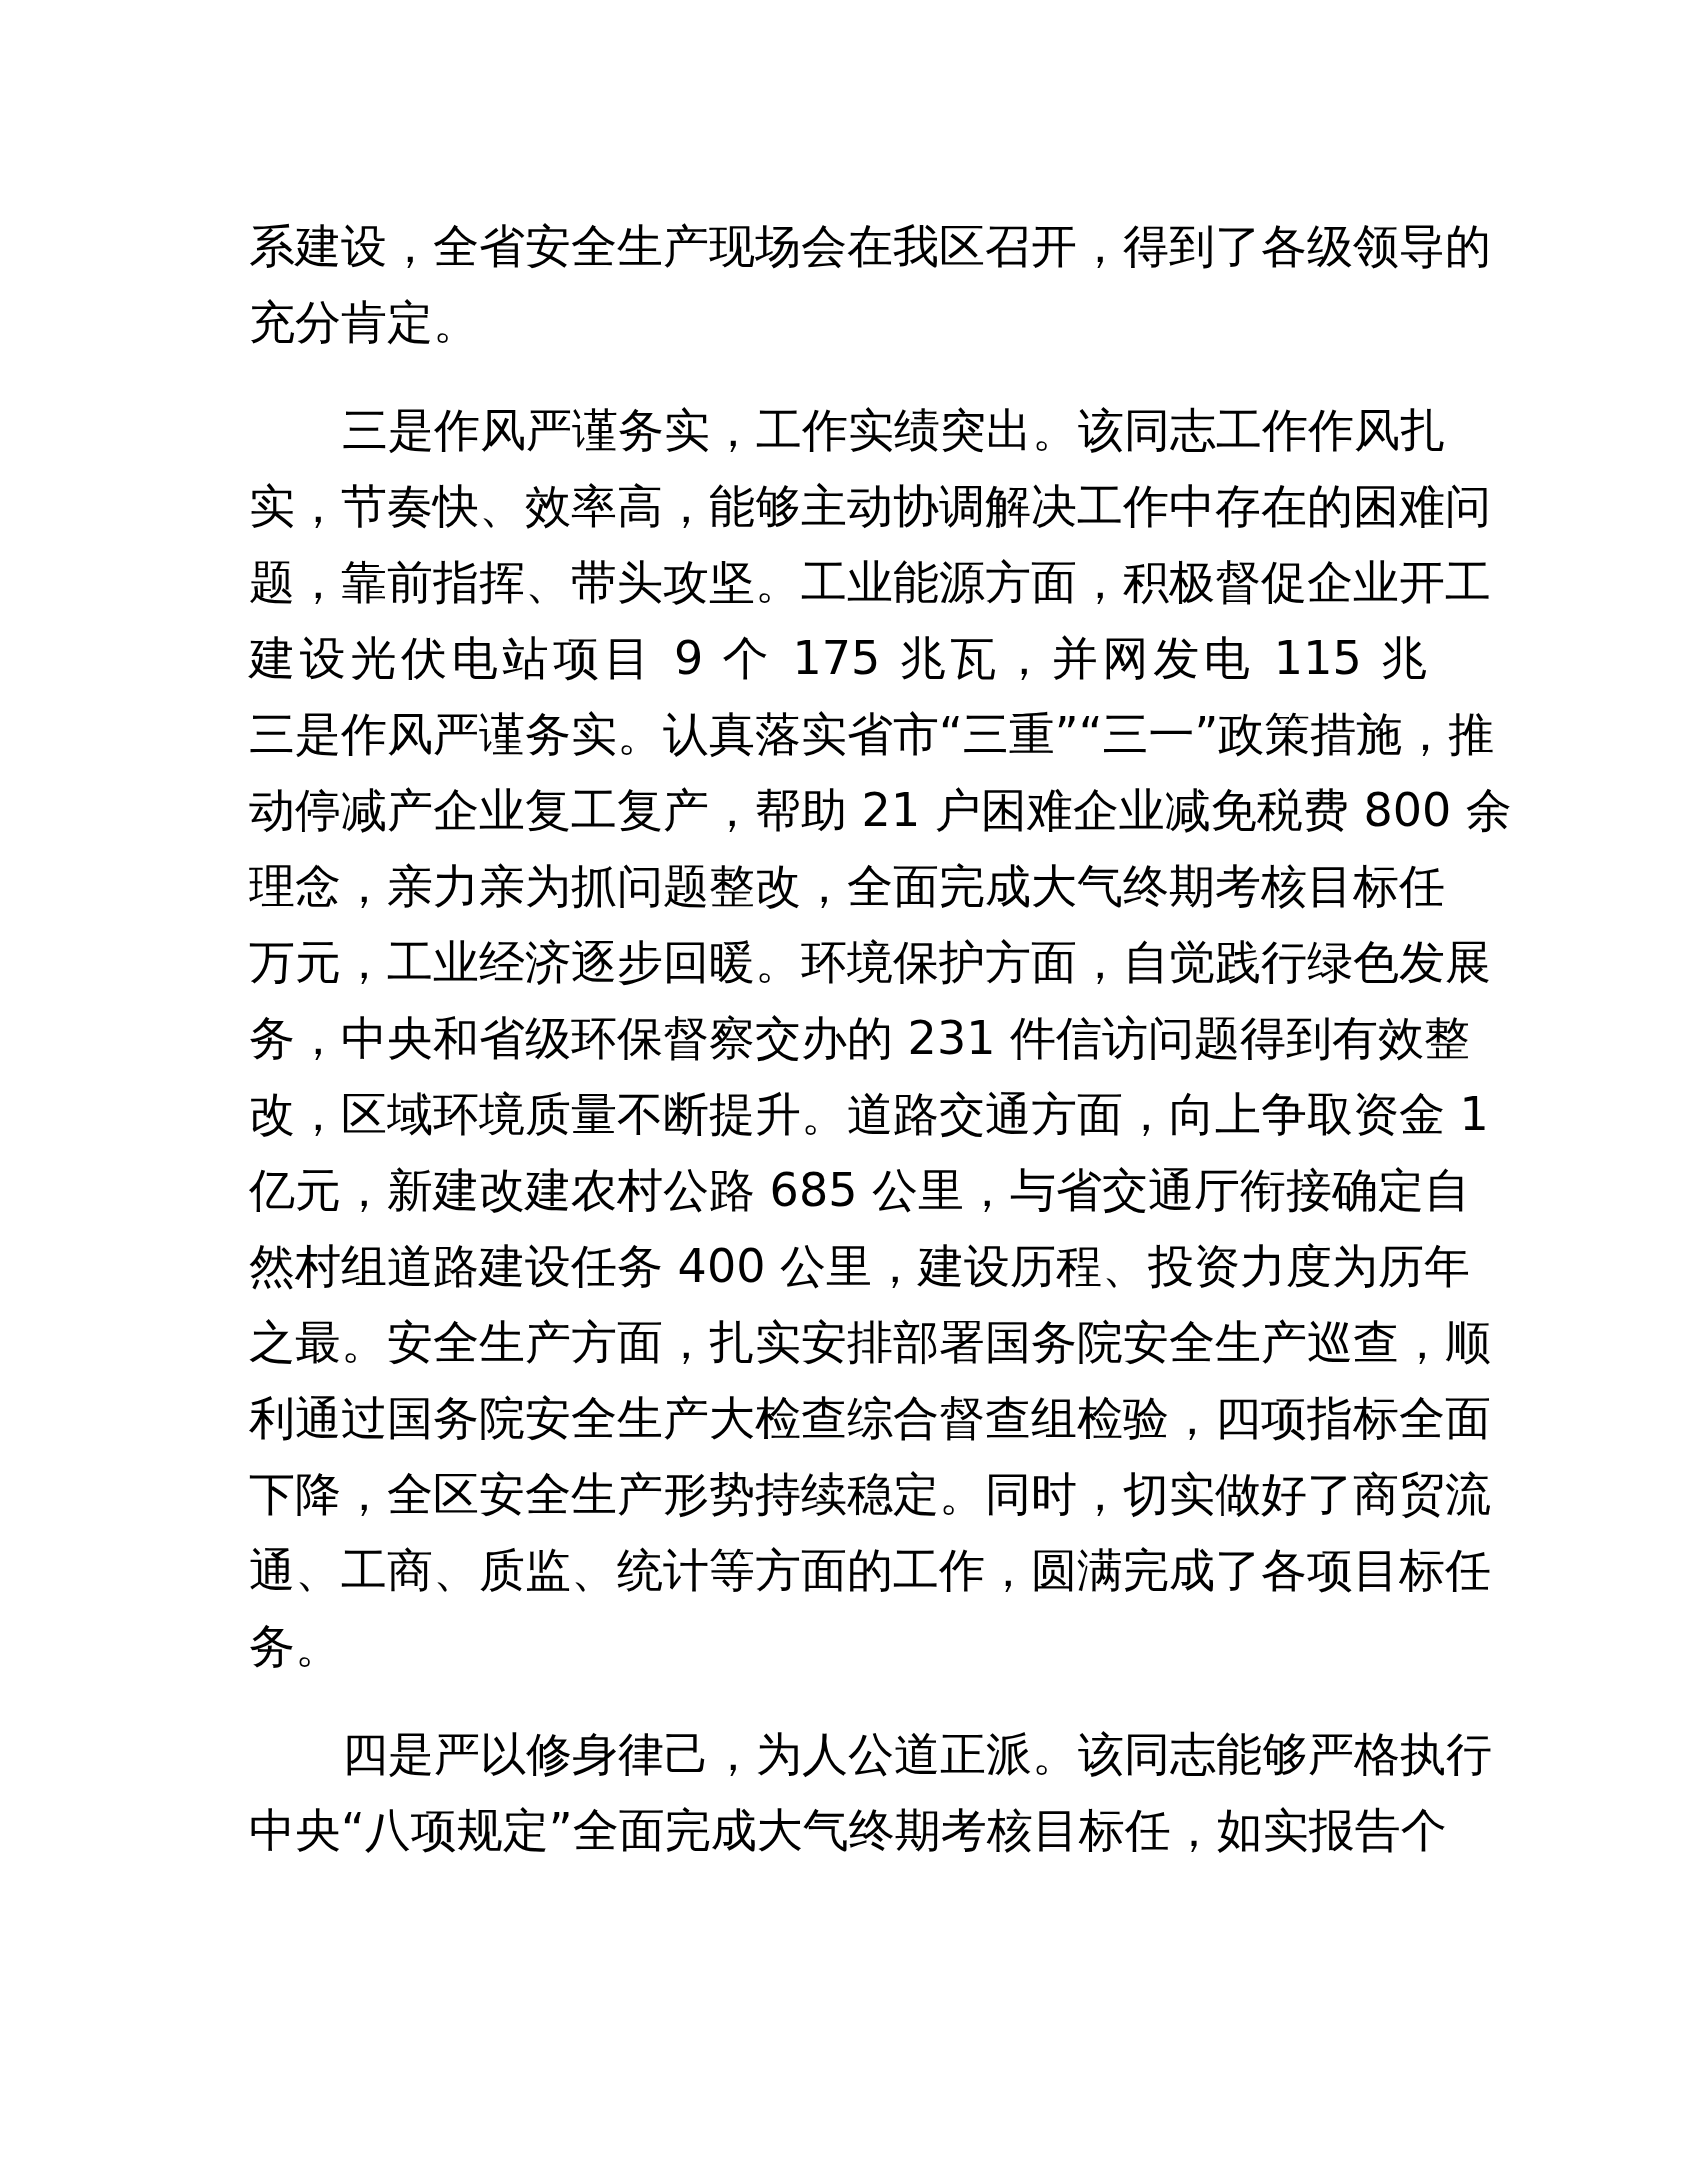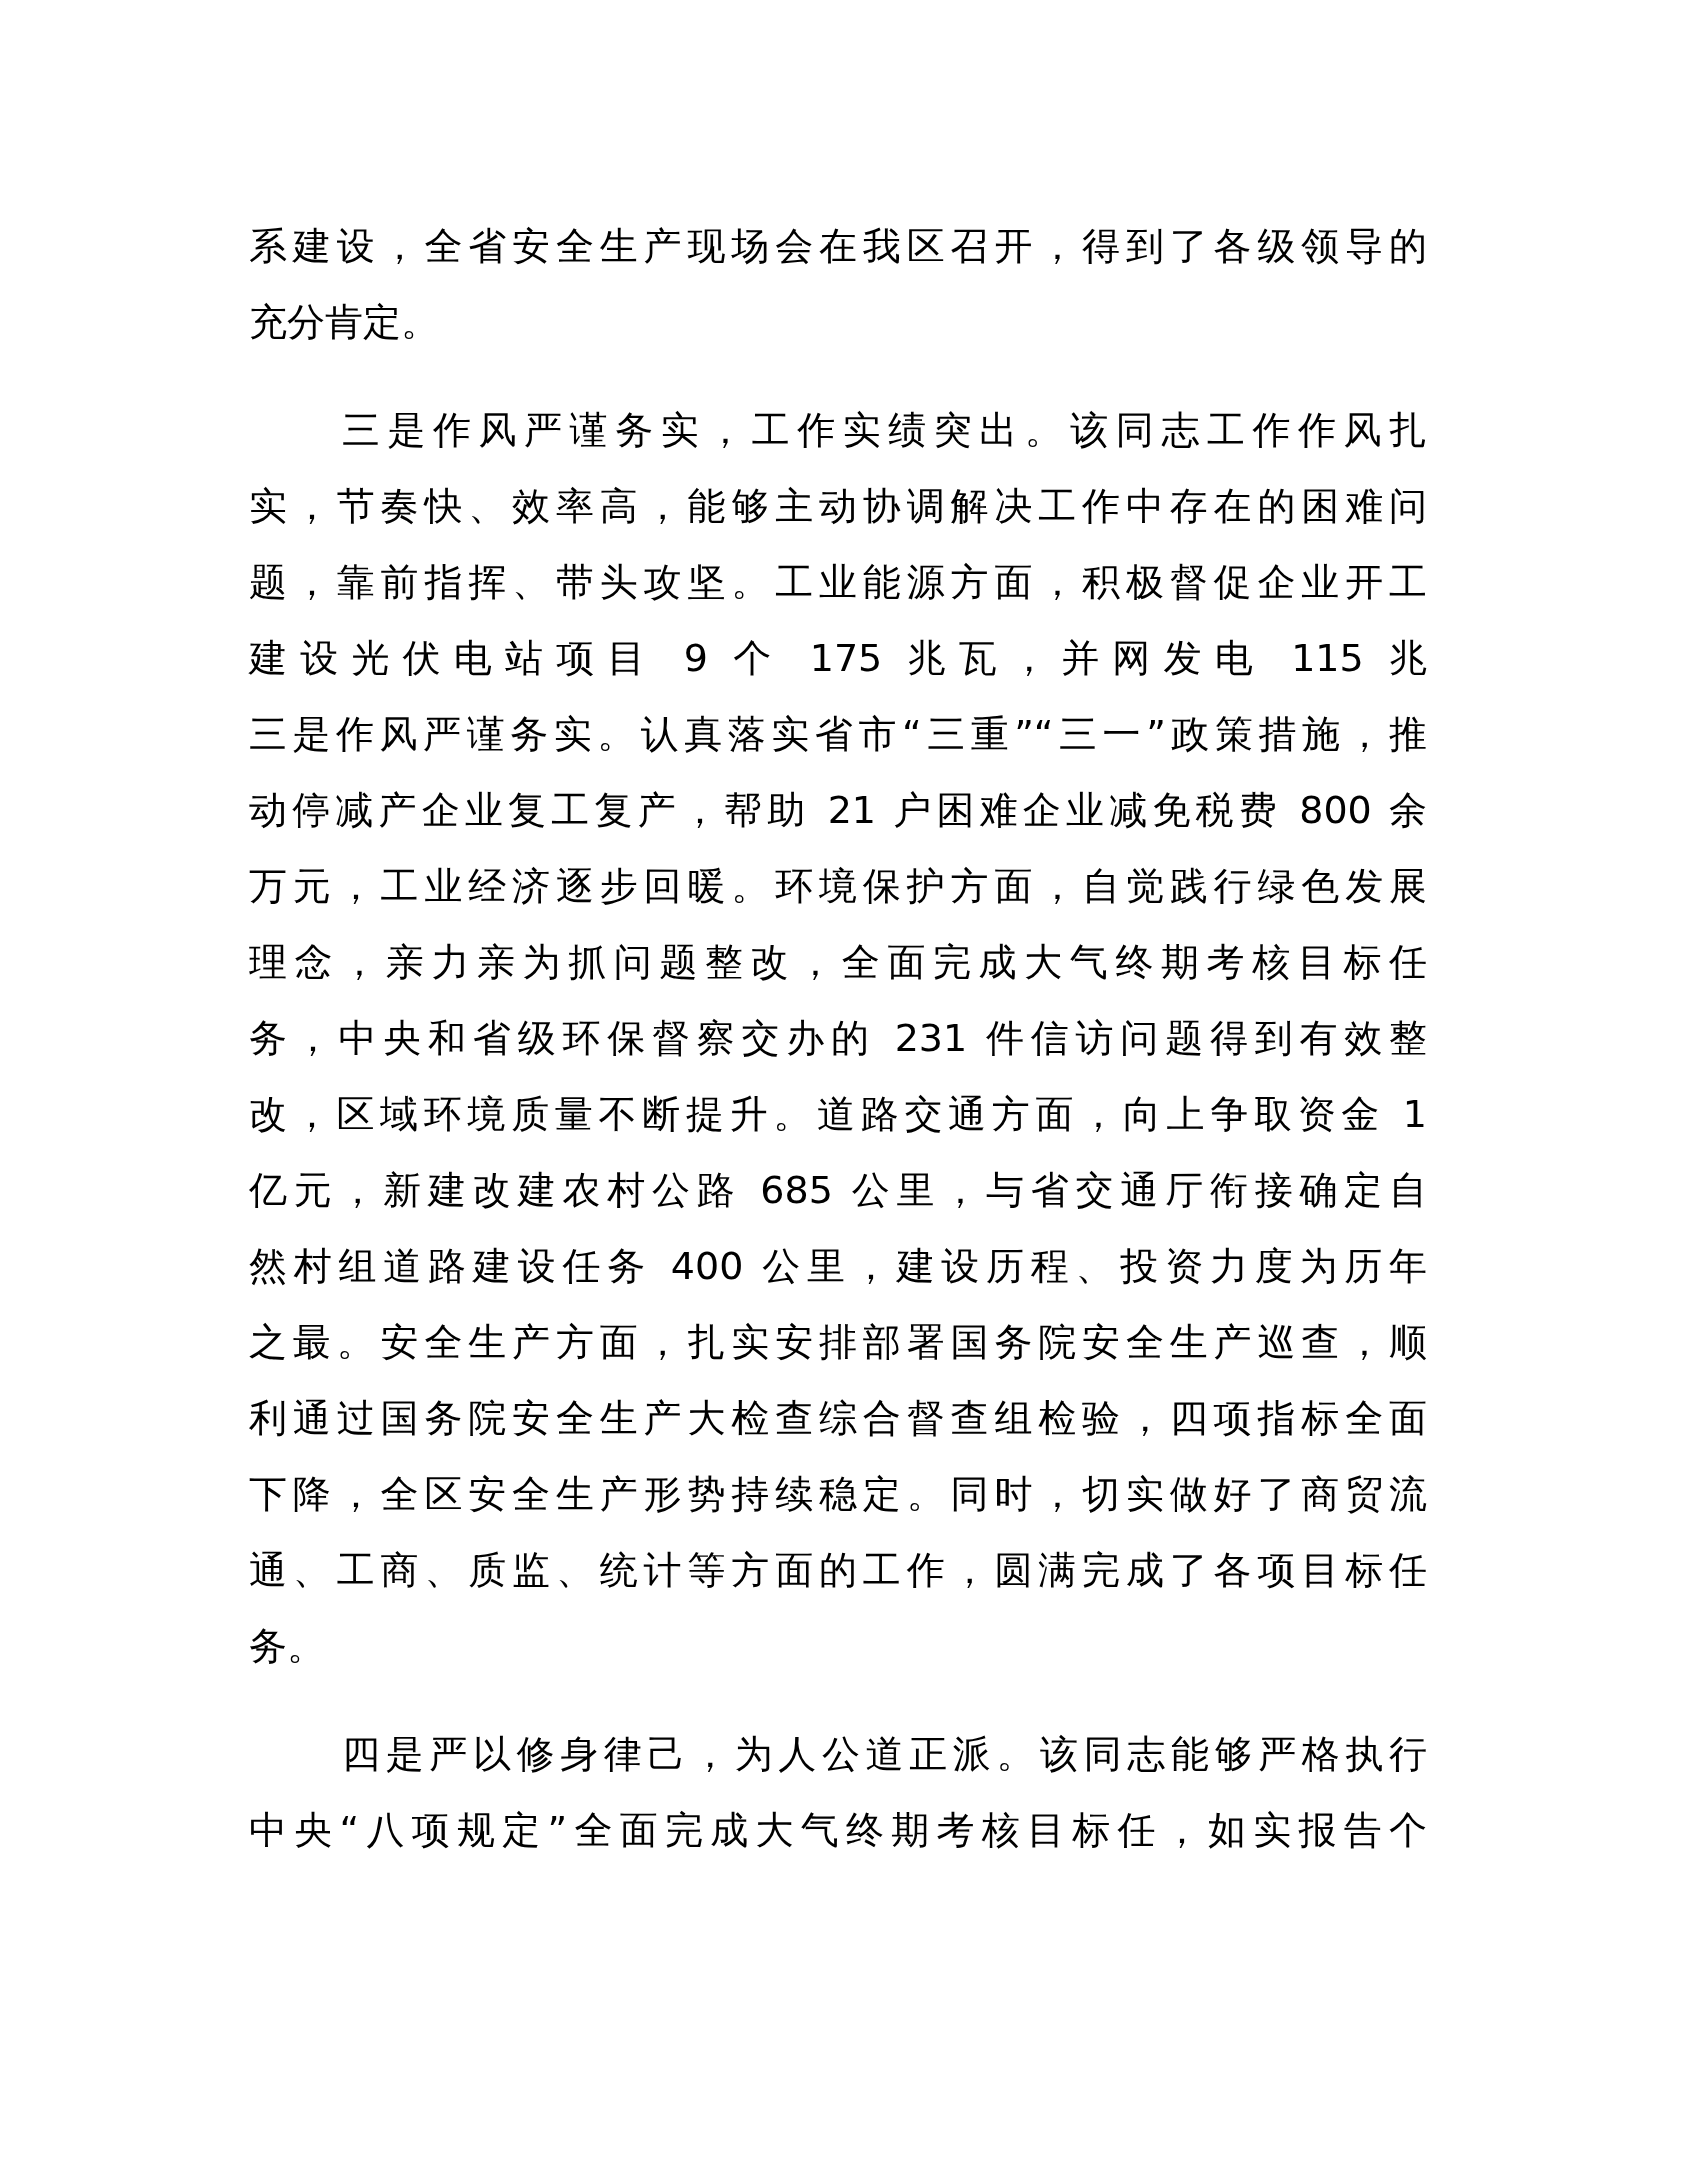--- a/index.html
+++ b/index.html
@@ -10,21 +10,21 @@
   .text-block {
     position: absolute; left: 249px; top: 208px; width: 1178px;
     font-family: "DejaVu Sans", "Liberation Sans", sans-serif;
     color: #000000;
   }
   .para { margin: 0 0 32px 0; }
   .line {
     display: block;
     height: 76px;
     line-height: 76px;
-    font-size: 38px;
+    font-size: 46px;
     white-space: nowrap;
     text-align: justify;
     text-align-last: justify;
   }
   .line.last { text-align-last: left; }
   .line.indent { padding-left: 93px; }
 </style>
 </head>
 <body>
 
@@ -36,22 +36,22 @@
       <span class="line last">充分肯定。</span>
     </p>
 
     <p class="para">
       <span class="line indent">三是作风严谨务实，工作实绩突出。该同志工作作风扎</span>
       <span class="line">实，节奏快、效率高，能够主动协调解决工作中存在的困难问</span>
       <span class="line">题，靠前指挥、带头攻坚。工业能源方面，积极督促企业开工</span>
       <span class="line">建设光伏电站项目 9 个 175 兆瓦，并网发电 115 兆</span>
       <span class="line">三是作风严谨务实。认真落实省市“三重”“三一”政策措施，推</span>
       <span class="line">动停减产企业复工复产，帮助 21 户困难企业减免税费 800 余</span>
+      <span class="line">理念，亲力亲为抓问题整改，全面完成大气终期考核目标任</span>
       <span class="line">万元，工业经济逐步回暖。环境保护方面，自觉践行绿色发展</span>
-      <span class="line">理念，亲力亲为抓问题整改，全面完成大气终期考核目标任</span>
       <span class="line">务，中央和省级环保督察交办的 231 件信访问题得到有效整</span>
       <span class="line">改，区域环境质量不断提升。道路交通方面，向上争取资金 1</span>
       <span class="line">亿元，新建改建农村公路 685 公里，与省交通厅衔接确定自</span>
       <span class="line">然村组道路建设任务 400 公里，建设历程、投资力度为历年</span>
       <span class="line">之最。安全生产方面，扎实安排部署国务院安全生产巡查，顺</span>
       <span class="line">利通过国务院安全生产大检查综合督查组检验，四项指标全面</span>
       <span class="line">下降，全区安全生产形势持续稳定。同时，切实做好了商贸流</span>
       <span class="line">通、工商、质监、统计等方面的工作，圆满完成了各项目标任</span>
       <span class="line last">务。</span>
     </p>

